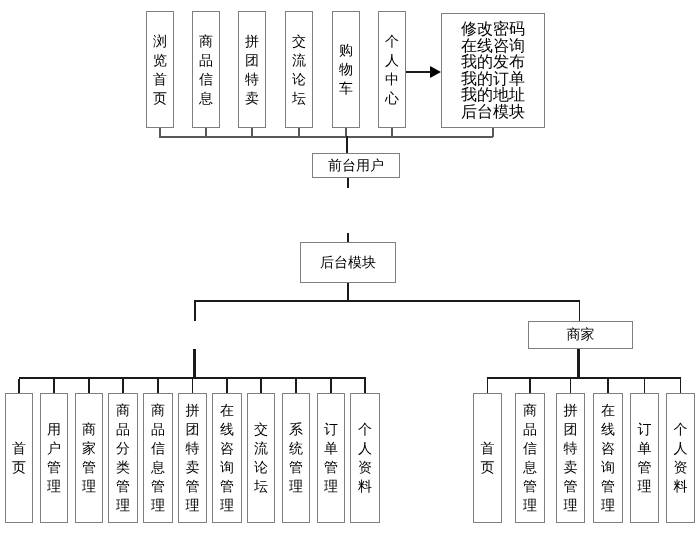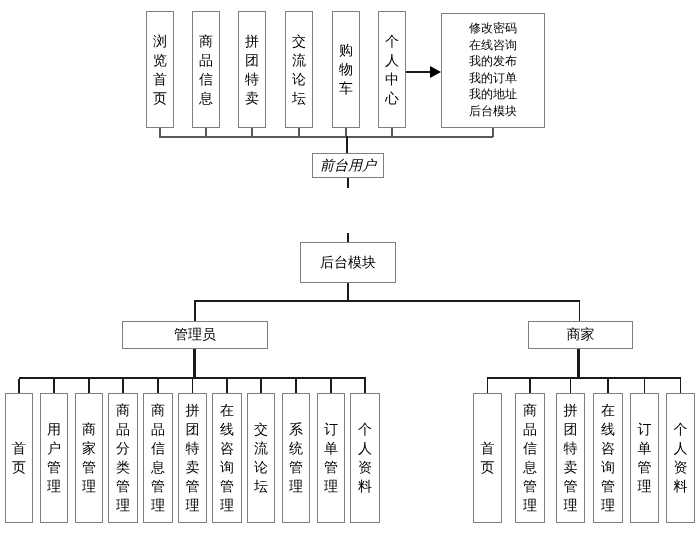--- a/index.html
+++ b/index.html
@@ -19,21 +19,21 @@
     display:flex;
     align-items:center;
     justify-content:center;
     font-size:14px;
     color:#000;
     text-align:center;
   }
   .vstack{display:flex;flex-direction:column;align-items:center;}
   .vstack span{display:block;line-height:19px;font-size:14px;}
   .menu-lines{display:flex;flex-direction:column;align-items:center;justify-content:center;}
-  .menu-lines div{line-height:16.5px;font-size:12px;white-space:nowrap;font-family:Liberation Mono, monospace;}
+  .menu-lines div{line-height:16.5px;font-size:16px;white-space:nowrap;}
   .line{position:absolute;background:#595959;}
   .line.dark{background:#1a1a1a;}
   .arrow-head{
     position:absolute;
     width:0;height:0;
     border-top:6.5px solid transparent;
     border-bottom:6.5px solid transparent;
     border-left:11px solid #000000;
   }
 </style>
@@ -47,26 +47,25 @@
       <div>在线咨询</div>
       <div>我的发布</div>
       <div>我的订单</div>
       <div>我的地址</div>
       <div>后台模块</div>
     </div>
 
   <div class="line dark" style="left:406px;top:71px;width:26px;height:2px;"></div>
   <div class="arrow-head" style="left:430px;top:65.5px;"></div>
 
-  <div class="box" style="left:312px;top:153px;width:72px;height:25px;font-style:italic;">前台用户</div>
+  <div class="box" style="left:312px;top:153px;width:88px;height:25px;">前台用户</div>
 
 
   <div class="box" style="left:300px;top:242px;width:96px;height:41px;">后台模块</div>
 
-  <div class="box" style="left:122px;top:321px;width:146px;height:28px;">管理员</div>
 
   <div class="box" style="left:528px;top:321px;width:105px;height:28px;">商家</div>
 
 <div class="box" style="left: 146px; top: 11px; width: 28px; height: 117px;">
       <div class="vstack">
         <span>浏</span>
         <span>览</span>
         <span>首</span>
         <span>页</span>
       </div>

